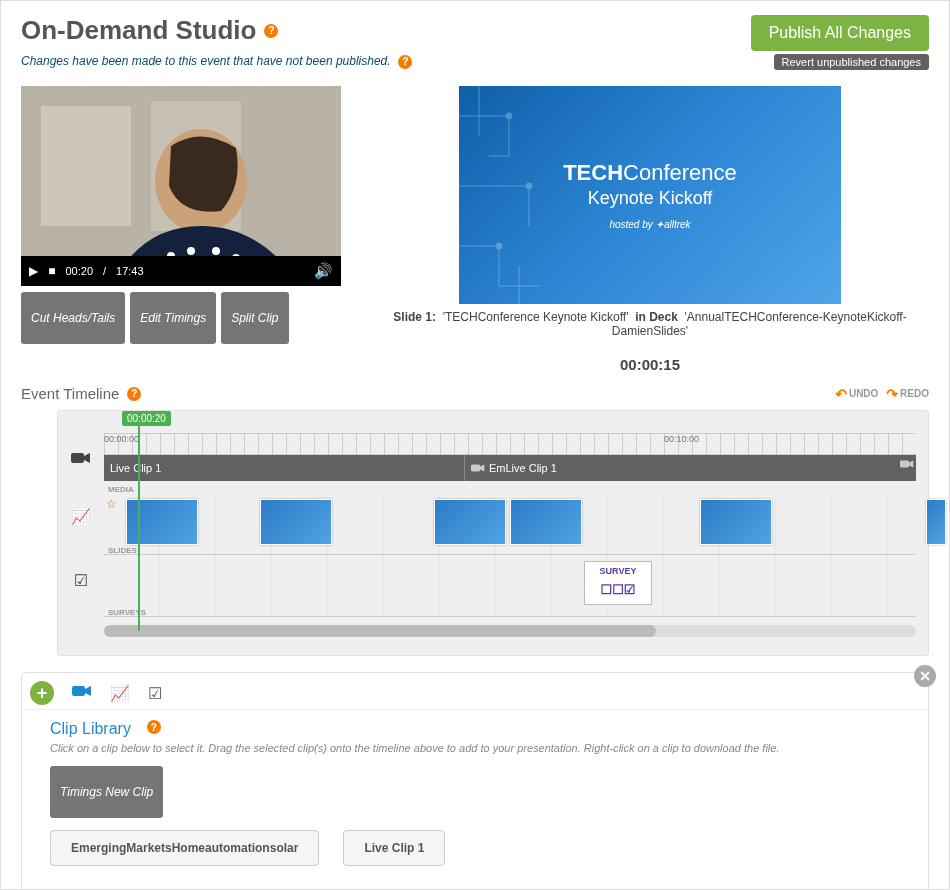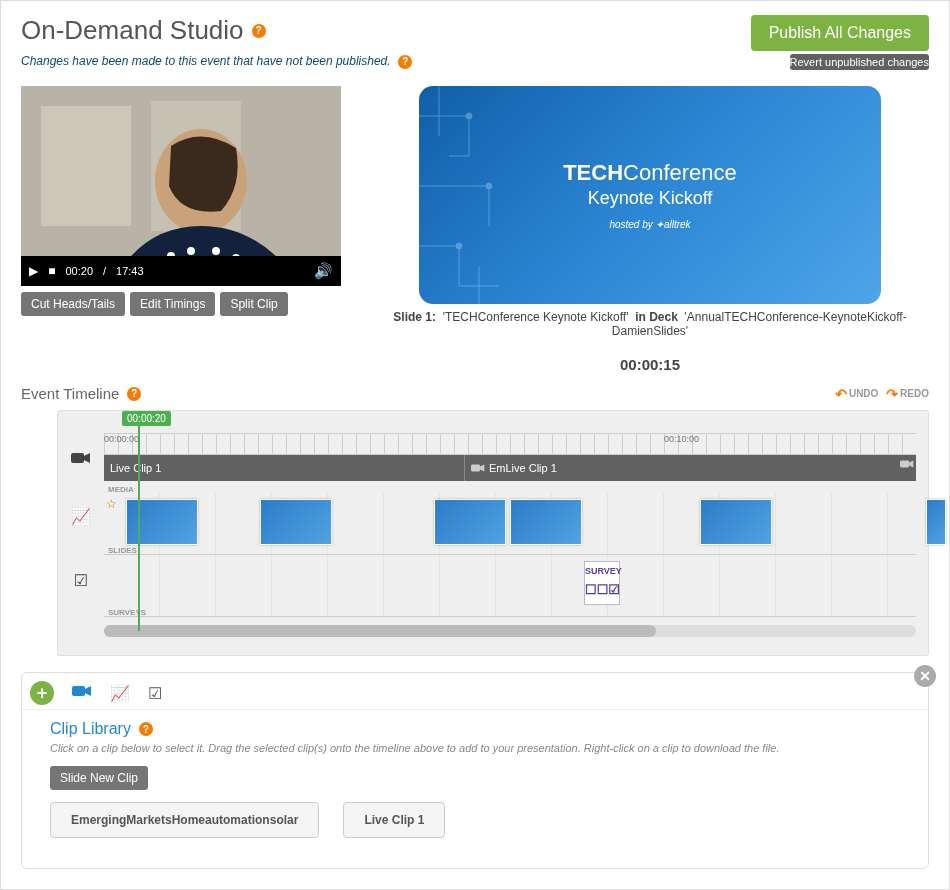--- a/index.html
+++ b/index.html
@@ -1,37 +1,37 @@
 <!DOCTYPE html>
 <html><head>
 <meta charset="utf-8">
 <style>
 * { box-sizing: border-box; margin: 0; padding: 0; }
 body { font-family: -apple-system, "Helvetica Neue", Arial, sans-serif; font-size: 13px; color: #333; background: #fff; width: 950px; height: 890px; border: 1px solid #ddd; position: relative; overflow: hidden; }
 .header { display: flex; align-items: flex-start; justify-content: space-between; padding: 14px 20px 6px 20px; }
 .header-left { }
 .title-row { display: flex; align-items: center; gap: 8px; }
-.page-title { font-size: 26px; font-weight: 400; color: #555; }
+.page-title { font-size: 26px; font-weight: 700; color: #555; }
 .help-icon { width: 14px; height: 14px; border-radius: 50%; background: #f57c00; color: #fff; display: inline-flex; align-items: center; justify-content: center; font-size: 10px; font-weight: bold; }
 .warning-text { color: #0c4a6e; font-size: 12px; font-style: italic; margin-top: 8px; display: inline-block; }
 .header-right { text-align: right; }
 .publish-btn { background: #7cb342; color: #fff; border: none; padding: 9px 18px; font-size: 16px; border-radius: 4px; cursor: pointer; }
-.revert-btn { background: #616161; color: #fff; font-size: 11px; padding: 2px 0; border-radius: 3px; margin-top: 3px; display: inline-block; cursor: pointer; border: none; }
+.revert-btn { background: #616161; color: #fff; font-size: 11px; padding: 2px 8px; border-radius: 3px; margin-top: 3px; display: inline-block; cursor: pointer; border: none; }
 .main-row { display: flex; padding: 10px 20px 0 20px; gap: 30px; }
 .video-col { width: 320px; }
 .video-box { width: 320px; height: 200px; background: linear-gradient(135deg, #8a8a8a 0%, #b7a896 35%, #c9bfb4 60%, #9e9e9e 100%); position: relative; overflow: hidden; }
 .video-box svg { position:absolute; inset:0; }
 .video-controls { position: absolute; bottom: 0; left: 0; right: 0; background: #000; color: #fff; display: flex; align-items: center; padding: 4px 8px; height: 30px; gap: 10px; }
 .vc-btn { color: #fff; font-size: 12px; cursor: pointer; }
 .vc-time { font-size: 11px; }
 .vc-spacer { flex: 1; }
 .edit-buttons { margin-top: 6px; display: flex; gap: 5px; }
-.gray-btn { background: #757575; color: #fff; border: none; padding: 5px 10px; font-size: 12px; border-radius: 3px; cursor: pointer; }
+.gray-btn { background: #757575; color: #fff; border: none; padding: 19px 10px; font-size: 12px; border-radius: 3px; cursor: pointer; font-style: italic; }
 .slide-col { flex: 1; }
-.slide-box { width: 462px; height: 218px; margin: 0 auto; background: linear-gradient(135deg, #0f5fa8 0%, #2d86d4 50%, #4ea5e8 100%); position: relative; color: #fff; display: flex; flex-direction: column; align-items: center; justify-content: center; border-radius: 14px; }
+.slide-box { width: 382px; height: 218px; margin: 0 auto; background: linear-gradient(135deg, #0f5fa8 0%, #2d86d4 50%, #4ea5e8 100%); position: relative; color: #fff; display: flex; flex-direction: column; align-items: center; justify-content: center; }
 .slide-box .circuit { position:absolute; left:0; top:0; bottom:0; width:110px; opacity:0.35; }
 .slide-title-main { font-size: 22px; font-weight:300; }
 .slide-title-main b { font-weight: 700; }
 .slide-title-sub { font-size: 18px; font-weight:300; margin-top: 2px; }
 .slide-hosted { font-size: 10px; margin-top: 10px; font-style: italic; }
 .slide-caption { text-align: center; font-size: 12px; margin-top: 6px; color:#444; }
 .slide-caption b { font-weight: bold; }
 .slide-time { font-weight: bold; font-size: 15px; margin-top: 18px; }
 .timeline-section { padding: 12px 20px 0 20px; }
 .section-hdr { display: flex; align-items: center; gap: 8px; color: #666; font-size: 15px; }
@@ -45,32 +45,32 @@
 .ruler { position: relative; height: 22px; border-top: 1px solid #ccc; border-bottom: 1px solid #ccc; font-size: 9px; color: #777; background: repeating-linear-gradient(90deg, #ccc 0, #ccc 1px, transparent 1px, transparent 14px); margin-bottom:0; }
 .ruler .tick-lbl { position: absolute; top: 0; }
 .video-track { height: 26px; background: #616161; color: #fff; display: flex; align-items: center; font-size: 11px; position: relative; }
 .clip-block { padding: 0 6px; height: 100%; display: flex; align-items: center; gap:4px; }
 .clip-divider { width:1px; height:100%; background:#888; }
 .track-label { position: absolute; left: 4px; bottom: -1px; font-size: 8px; color: #999; font-weight:bold; }
 .slides-track { height: 62px; border-bottom: 1px solid #ccc; position: relative; background: repeating-linear-gradient(90deg, transparent 0, transparent 55px, #e5e5e5 55px, #e5e5e5 56px); }
 .slides-track .slot { position:absolute; top:6px; height:46px; width:72px; background:linear-gradient(135deg,#2d7cc7,#4fa3e3); border:1px solid #fff; box-shadow:0 0 2px rgba(0,0,0,.3); }
 .slides-track .star { position:absolute; left:2px; top:4px; font-size:12px; color:#c77e00; }
 .surveys-track { height: 62px; border-bottom: 1px solid #ccc; position: relative; background: repeating-linear-gradient(90deg, transparent 0, transparent 55px, #e5e5e5 55px, #e5e5e5 56px); }
-.survey-item { position:absolute; left:480px; top:6px; width:36px; height:44px; background:#fff; border:1px solid #bbb; text-align:center; font-size:9px; font-weight:bold; color:#5b3aa5; padding-top:4px;}
+.survey-item { position:absolute; left:480px; top:6px; width:68px; height:44px; background:#fff; border:1px solid #bbb; text-align:center; font-size:9px; font-weight:bold; color:#5b3aa5; padding-top:4px;}
 .survey-item .boxes { margin-top:6px; color:#5b3aa5; font-size:13px; }
 .scrollbar { height:12px; background:#ddd; margin-top:8px; border-radius:6px; position:relative; }
 .scrollbar .thumb { position:absolute; left:0; top:0; height:100%; width:68%; background:#bbb; border-radius:6px; }
 .library-section { margin: 16px 20px 0 20px; border:1px solid #ddd; border-radius:6px; position:relative; padding:0 0 20px 0;}
 .lib-tabs { display:flex; align-items:center; padding:8px 10px 4px 8px; gap:18px; border-bottom:1px solid #eee;}
 .add-circle { width:24px; height:24px; border-radius:50%; background:#7cb342; color:#fff; display:flex; align-items:center; justify-content:center; font-size:18px; font-weight:bold; cursor:pointer; }
 .lib-tab-icon { font-size:16px; color:#555; cursor:pointer; }
 .lib-tab-icon.active { color:#1f88d0; }
 .close-circle { position:absolute; right:-8px; top:-8px; width:22px; height:22px; border-radius:50%; background:#aaa; color:#fff; display:flex; align-items:center; justify-content:center; font-weight:bold; cursor:pointer; font-size:14px;}
 .lib-body { padding:10px 28px; }
-.lib-title { color:#1f88d0; font-size:16px; display:flex; align-items:center; gap:8px;}
+.lib-title { color:#1f88d0; font-size:16px; display:flex; align-items:flex-start; gap:16px;}
 .lib-hint { font-size:11px; color:#888; font-style:italic; margin-top:4px; }
 .upload-btn { margin-top:12px; }
 .clip-list { display:flex; gap:24px; margin-top:12px; }
 .clip-card { border:1px solid #ccc; background:#f5f5f5; border-radius:4px; padding:10px 20px; font-size:12px; font-weight:bold; color:#555; cursor:pointer; }
 .cam-icon-sm { display:inline-block; }
 </style>
 </head>
 <body>
 
 <div class="header">
@@ -240,19 +240,19 @@
     </span>
     <span class="lib-tab-icon">📈</span>
     <span class="lib-tab-icon">☑</span>
   </div>
   <div class="lib-body">
     <div class="lib-title">
       <span>Clip Library</span>
       <span class="help-icon">?</span>
     </div>
     <div class="lib-hint">Click on a clip below to select it. Drag the selected clip(s) onto the timeline above to add to your presentation. Right-click on a clip to download the file.</div>
-    <button class="gray-btn upload-btn">Slide New Clip</button>
+    <button class="gray-btn upload-btn">Timings New Clip</button>
     <div class="clip-list">
       <div class="clip-card">EmergingMarketsHomeautomationsolar</div>
       <div class="clip-card">Live Clip 1</div>
     </div>
   </div>
 </div>
 
 </body></html>

